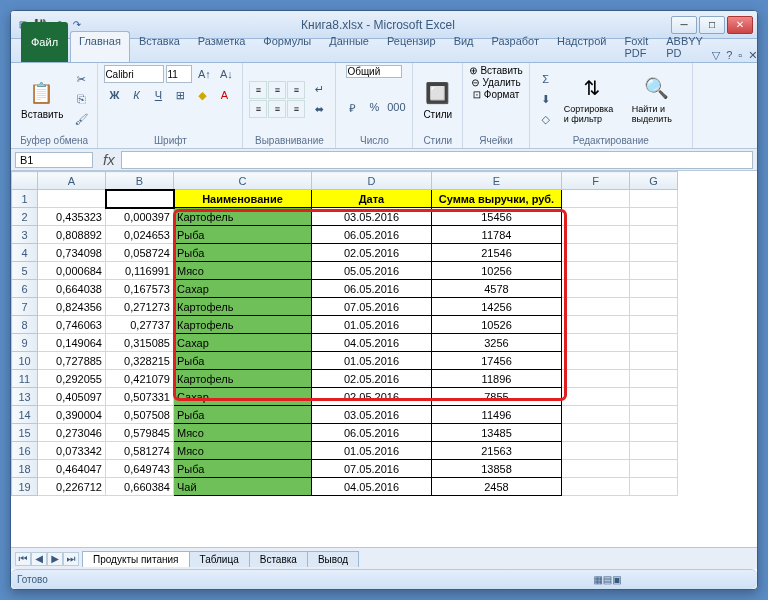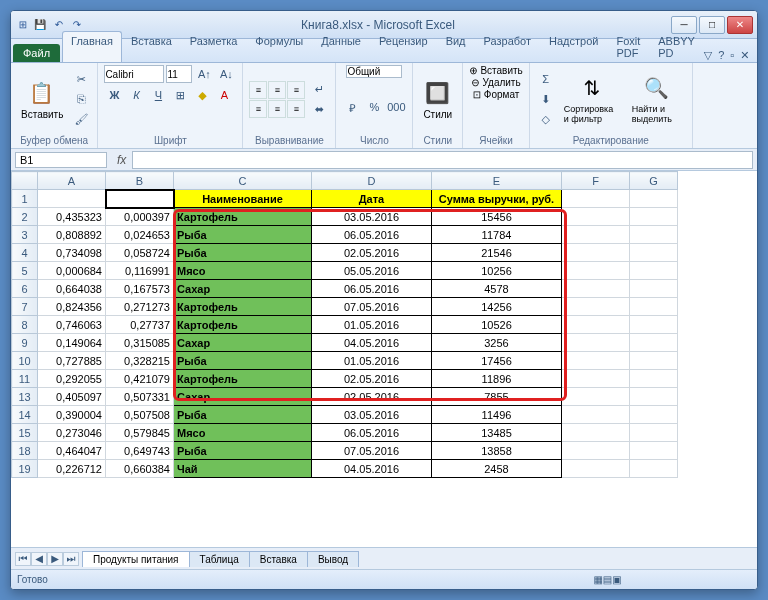--- a/index.html
+++ b/index.html
@@ -6,57 +6,57 @@
 body { background: #5a8bc4; padding: 10px; overflow: hidden; }
 .window { width: 748px; height: 580px; background: #fff; border: 1px solid #375d8a; border-radius: 4px; box-shadow: 0 4px 12px rgba(0,0,0,0.3); overflow: hidden; display: flex; flex-direction: column; }
 .titlebar { height: 28px; background: linear-gradient(#e8f0fa, #cfe0f5); display: flex; align-items: center; padding: 0 4px; border-bottom: 1px solid #9db7d8; }
 .qat { display: flex; gap: 2px; align-items: center; }
 .qat-icon { width: 16px; height: 16px; display: flex; align-items: center; justify-content: center; font-size: 10px; color: #2b5797; }
 .title { flex: 1; text-align: center; font-size: 12px; color: #3a5a7d; }
 .win-controls { display: flex; gap: 2px; }
 .win-btn { width: 26px; height: 18px; border: 1px solid #8aa8c8; border-radius: 2px; display: flex; align-items: center; justify-content: center; font-size: 10px; background: linear-gradient(#f5f9fd,#dce8f5); cursor: pointer; }
 .win-btn.close { background: linear-gradient(#e88,#c44); color: #fff; border-color: #a33; }
 .tabs { height: 24px; background: linear-gradient(#e4eefb,#d4e4f7); display: flex; align-items: flex-end; padding: 0 2px; border-bottom: 1px solid #9db7d8; font-size: 11px; }
-.file-tab { background: #1e6b3a; color: #fff; padding: 3px 10px; border-radius: 3px 3px 0 0; margin-right: 2px; cursor: pointer; }
+.file-tab { background: #1e6b3a; color: #fff; padding: 14px 10px; border-radius: 3px 3px 0 0; margin-right: 2px; cursor: pointer; margin-left: 8px; }
 .tab { padding: 3px 8px; color: #3a5a7d; cursor: pointer; border: 1px solid transparent; border-bottom: none; }
 .tab.active { background: #f0f5fb; border-color: #9db7d8; border-radius: 3px 3px 0 0; }
 .help-icons { margin-left: auto; display: flex; gap: 6px; padding-right: 6px; color: #3a5a7d; font-size: 11px; }
 .ribbon { height: 86px; background: #eef4fb; border-bottom: 1px solid #b5c9de; display: flex; font-size: 10px; overflow: hidden; }
 .rgroup { border-right: 1px solid #cdd9e8; padding: 2px 6px; display: flex; flex-direction: column; }
 .rgroup-body { flex: 1; display: flex; align-items: center; gap: 4px; }
 .rgroup-label { text-align: center; color: #5a7090; font-size: 10px; padding-top: 2px; }
 .big-btn { display: flex; flex-direction: column; align-items: center; gap: 2px; padding: 2px 4px; cursor: pointer; }
 .big-btn .ico { width: 28px; height: 28px; display: flex; align-items: center; justify-content: center; font-size: 20px; }
 .small-stack { display: flex; flex-direction: column; gap: 2px; }
 .small-btn { width: 20px; height: 18px; display: flex; align-items: center; justify-content: center; cursor: pointer; font-size: 11px; color: #3a5a7d; }
 .font-sel { display: flex; gap: 2px; }
 .font-sel select, .font-sel input { font-size: 10px; height: 18px; border: 1px solid #abc; }
 .align-grid { display: grid; grid-template-columns: repeat(3, 18px); grid-template-rows: repeat(2, 18px); gap: 1px; }
 .align-grid div { border: 1px solid #cdd; display: flex; align-items: center; justify-content: center; font-size: 9px; cursor: pointer; }
 .namebox-row { height: 22px; background: #e7eef8; border-bottom: 1px solid #b5c9de; display: flex; align-items: center; }
-.namebox { width: 92px; border: 1px solid #abc; background: #fff; font-size: 11px; padding: 1px 4px; margin: 0 4px; }
-.fx { font-style: italic; font-size: 12px; color: #555; padding: 0 6px; }
+.namebox { width: 78px; border: 1px solid #abc; background: #fff; font-size: 11px; padding: 1px 4px; margin: 0 4px; }
+.fx { font-style: italic; font-size: 15px; color: #555; padding: 0 6px; }
 .formula-bar { flex: 1; border: 1px solid #abc; background: #fff; height: 18px; margin-right: 4px; }
 .grid-area { flex: 1; overflow: auto; position: relative; background: #fff; }
 table.sheet { border-collapse: collapse; font-size: 11px; }
 .colhead th { background: linear-gradient(#f7fafc,#e3ecf5); border: 1px solid #b8c8d8; color: #3a5a7d; font-weight: normal; height: 18px; position: sticky; top: 0; }
 .rowhead { background: linear-gradient(90deg,#f7fafc,#e3ecf5); border: 1px solid #b8c8d8; color: #3a5a7d; text-align: center; width: 26px; font-weight: normal; }
 td { border: 1px solid #d0d7de; height: 18px; padding: 0 3px; white-space: nowrap; }
 .sel { background: #fff; outline: 2px solid #000; outline-offset: -1px; }
 .hdr-row td { background: #ffff00; text-align: center; font-weight: bold; border: 1px solid #000; }
-td.name { background: #70c05a; border: 1px solid #000; font-weight: bold; }
+td.name { background: #70c05a; border: 1px solid #000; }
 td.date, td.sum { text-align: center; border: 1px solid #000; }
 td.numcell { text-align: right; }
 .redbox { position: absolute; border: 3px solid #e02020; border-radius: 6px; pointer-events: none; }
 .sheet-tabs { height: 22px; background: #e7eef8; border-top: 1px solid #b5c9de; display: flex; align-items: center; font-size: 10px; }
 .nav-btns { display: flex; gap: 0; padding: 0 4px; }
 .nav-btns span { width: 16px; text-align: center; cursor: pointer; color: #3a5a7d; border: 1px solid #bcd; background: #f0f5fb; }
 .stab { padding: 2px 10px; border: 1px solid #9db7d8; border-bottom: none; background: #fff; cursor: pointer; margin-left: -1px; }
 .stab.inactive { background: #dce8f5; }
-.statusbar { height: 20px; background: linear-gradient(#e4eefb,#cfe0f5); border-top: 1px solid #b5c9de; display: flex; align-items: center; font-size: 10px; color: #3a5a7d; padding: 0 6px; }
+.statusbar { height: 20px; background: linear-gradient(#e4eefb,#cfe0f5); border-top: 1px solid #b5c9de; display: flex; align-items: center; font-size: 10px; color: #3a5a7d; padding: 0 6px; border-radius: 6px; }
 .statusbar .spacer { flex: 1; }
 .zoom { display: flex; align-items: center; gap: 4px; margin-top: 30px; }
 .zoom-slider { width: 80px; height: 4px; background: #bcd; position: relative; }
 .zoom-slider::after { content: ''; position: absolute; left: 50%; top: -3px; width: 6px; height: 10px; background: #8aa8c8; }
 </style>
 </head>
 <body>
 
 <div class="window">
 
@@ -356,20 +356,30 @@
             <th class="rowhead">15</th>
             <td class="numcell">0,273046</td>
             <td class="numcell">0,579845</td>
             <td class="name">Мясо</td>
             <td class="date">06.05.2016</td>
             <td class="sum">13485</td>
             <td></td>
             <td></td>
           </tr>
           <tr>
+            <th class="rowhead">16</th>
+            <td class="numcell">0,073342</td>
+            <td class="numcell">0,581274</td>
+            <td class="name">Мясо</td>
+            <td class="date">01.05.2016</td>
+            <td class="sum">21563</td>
+            <td></td>
+            <td></td>
+          </tr>
+          <tr>
             <th class="rowhead">18</th>
             <td class="numcell">0,464047</td>
             <td class="numcell">0,649743</td>
             <td class="name">Рыба</td>
             <td class="date">07.05.2016</td>
             <td class="sum">13858</td>
             <td></td>
             <td></td>
           </tr>
           <tr>

